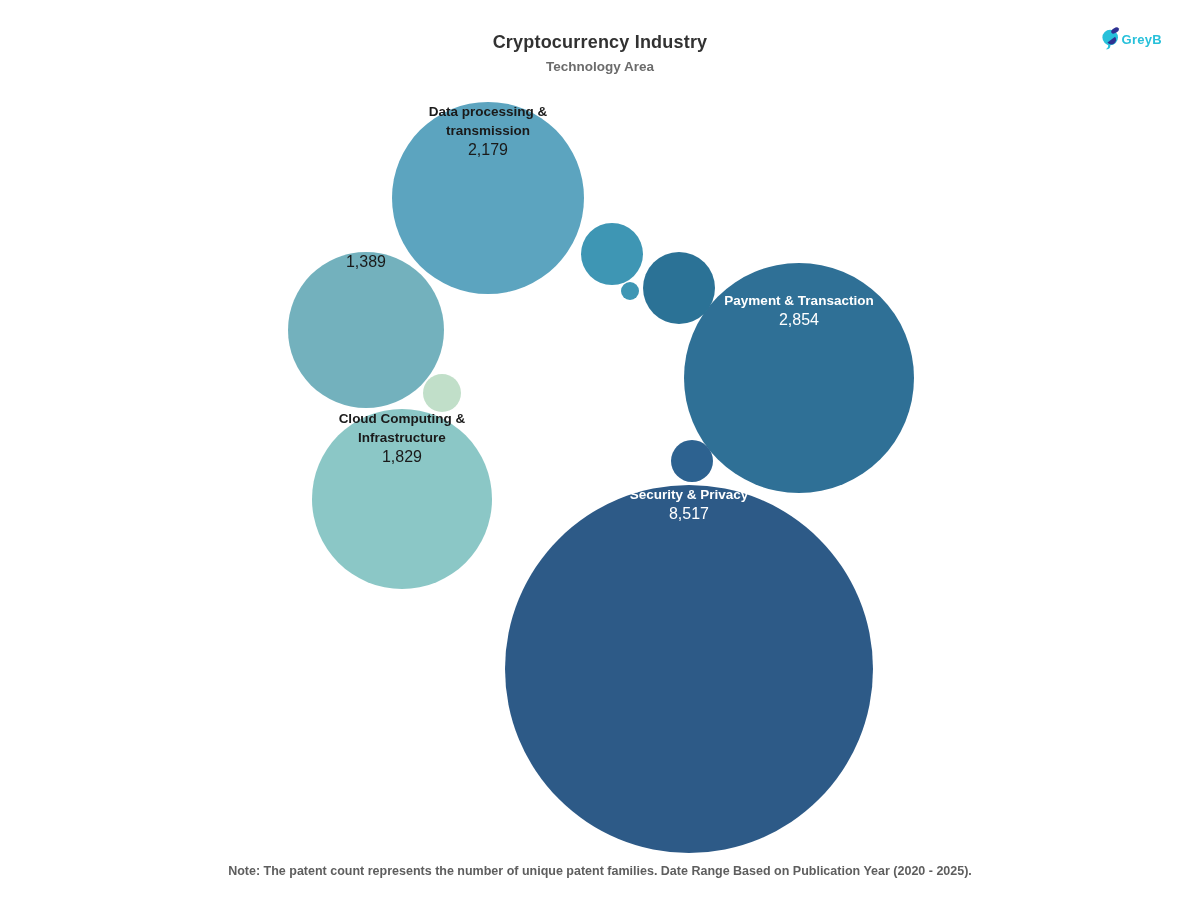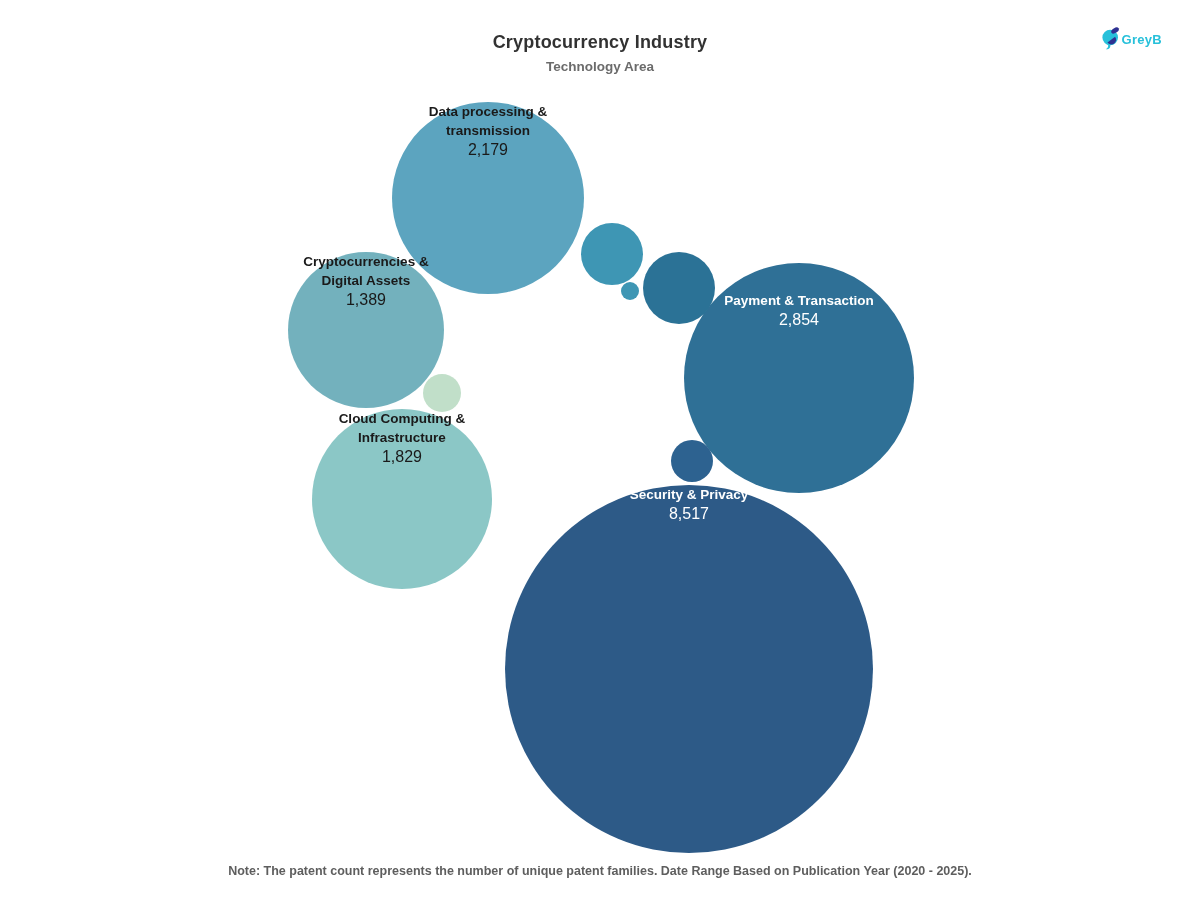--- a/index.html
+++ b/index.html
@@ -136,22 +136,20 @@
       </div>
       <div class="bubble" style="left: 312px; top: 409px; width: 180px; height: 180px; background: rgb(139, 199, 198);">
         <div class="bubble-label" style="color: rgb(26, 26, 26);">
           <div class="bubble-name">Cloud Computing &amp;
 Infrastructure</div>
           <div class="bubble-value">1,829</div>
         </div>
       </div>
       <div class="bubble" style="left: 288px; top: 252px; width: 156px; height: 156px; background: rgb(115, 177, 189);">
         <div class="bubble-label" style="color: rgb(26, 26, 26);">
-          <div class="bubble-name">Cryptocurrencies &amp;
-Digital Assets</div>
           <div class="bubble-value">1,389</div>
         </div>
       </div>
       <div class="bubble" style="left: 581px; top: 223px; width: 62px; height: 62px; background: rgb(62, 150, 180);"></div>
       <div class="bubble" style="left: 643px; top: 252px; width: 72px; height: 72px; background: rgb(43, 114, 150);"></div>
       <div class="bubble" style="left: 621px; top: 282px; width: 18px; height: 18px; background: rgb(62, 150, 180);"></div>
       <div class="bubble" style="left: 423px; top: 374px; width: 38px; height: 38px; background: rgb(193, 223, 201);"></div>
       <div class="bubble" style="left: 671px; top: 440px; width: 42px; height: 42px; background: rgb(45, 98, 144);"></div>
     </div>
 

